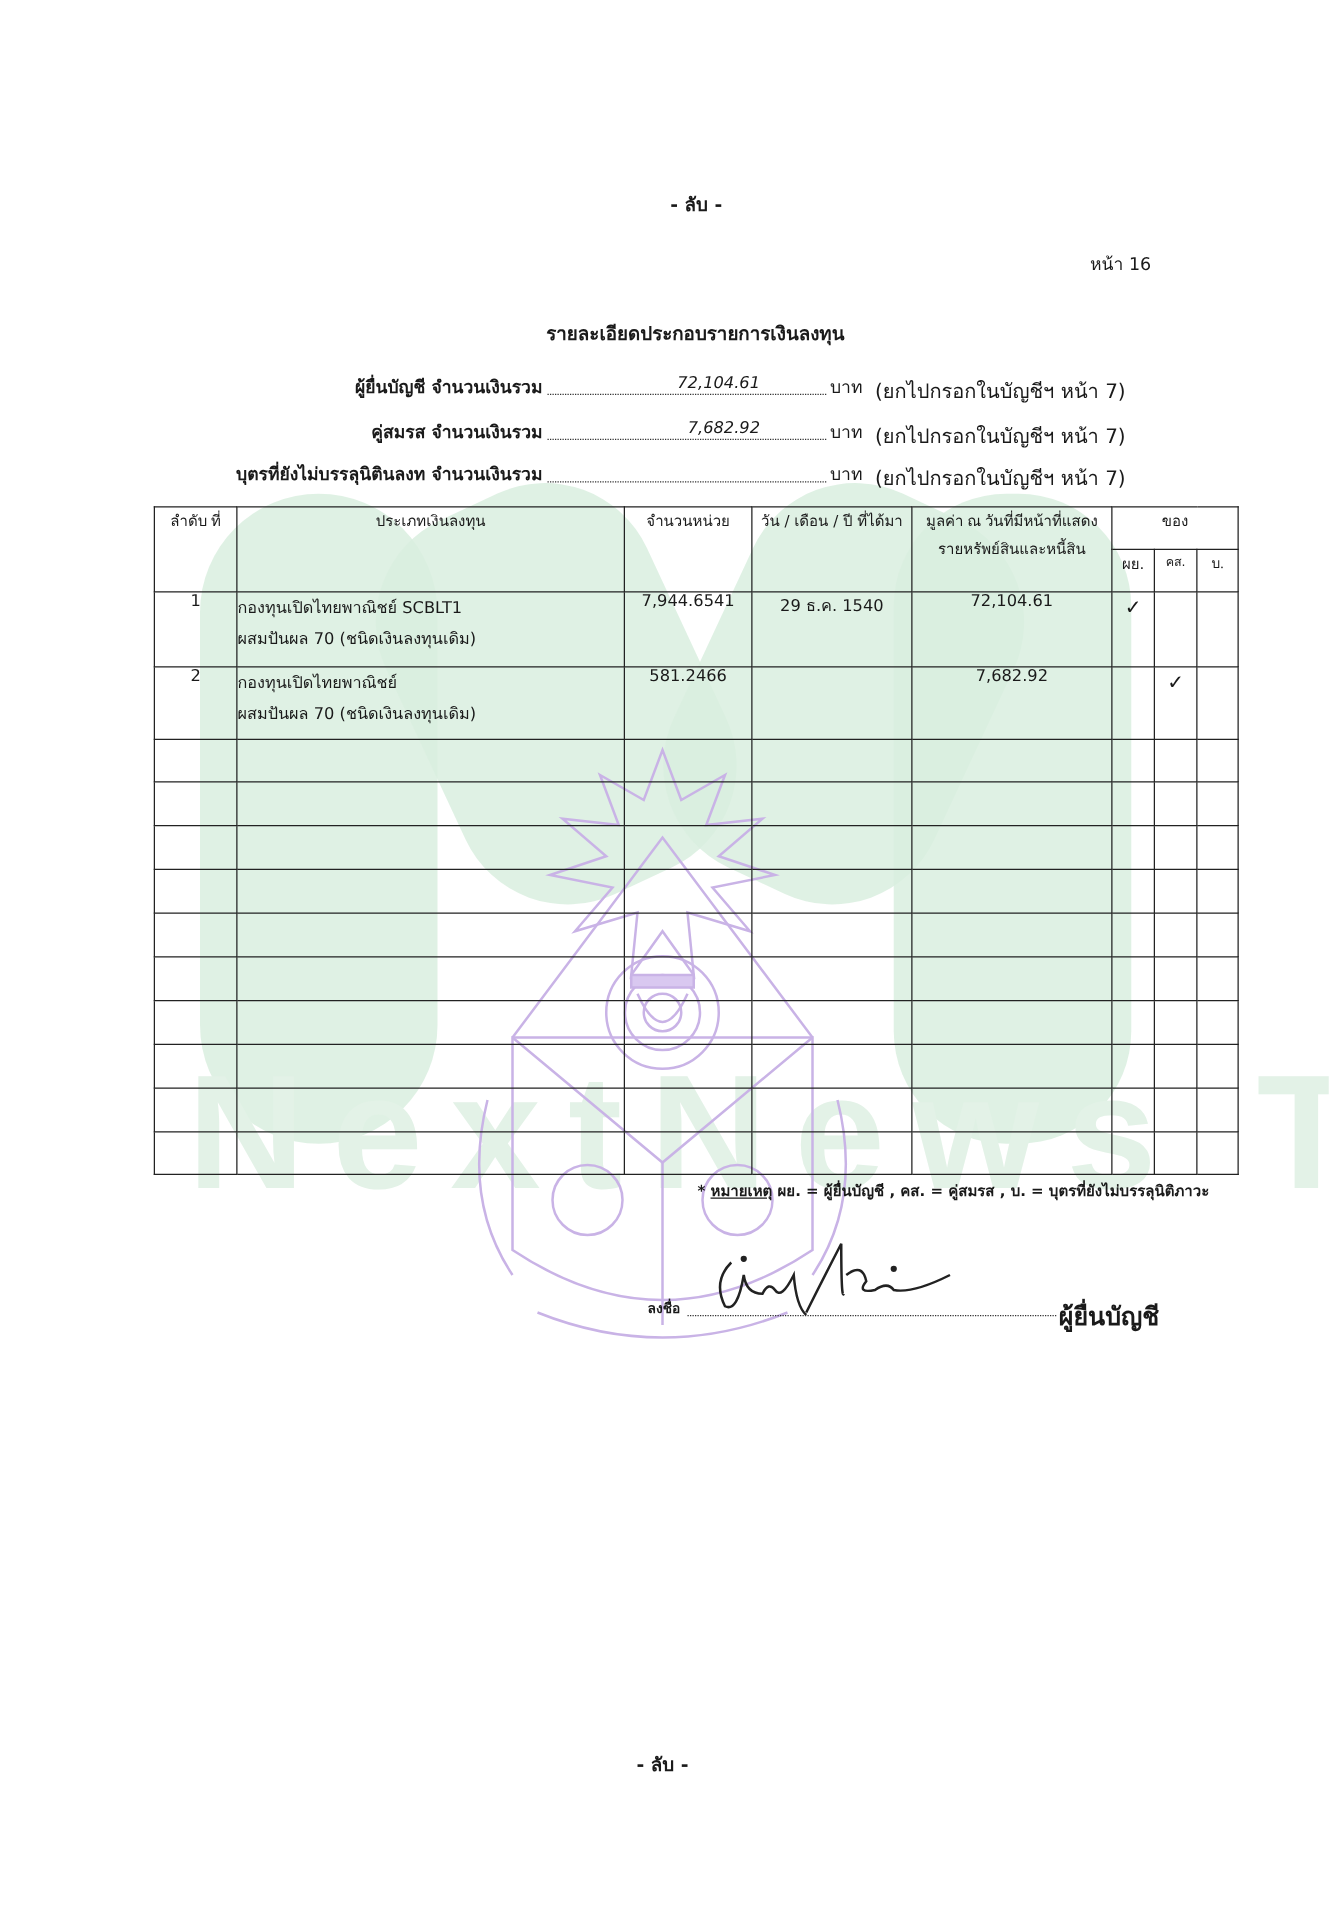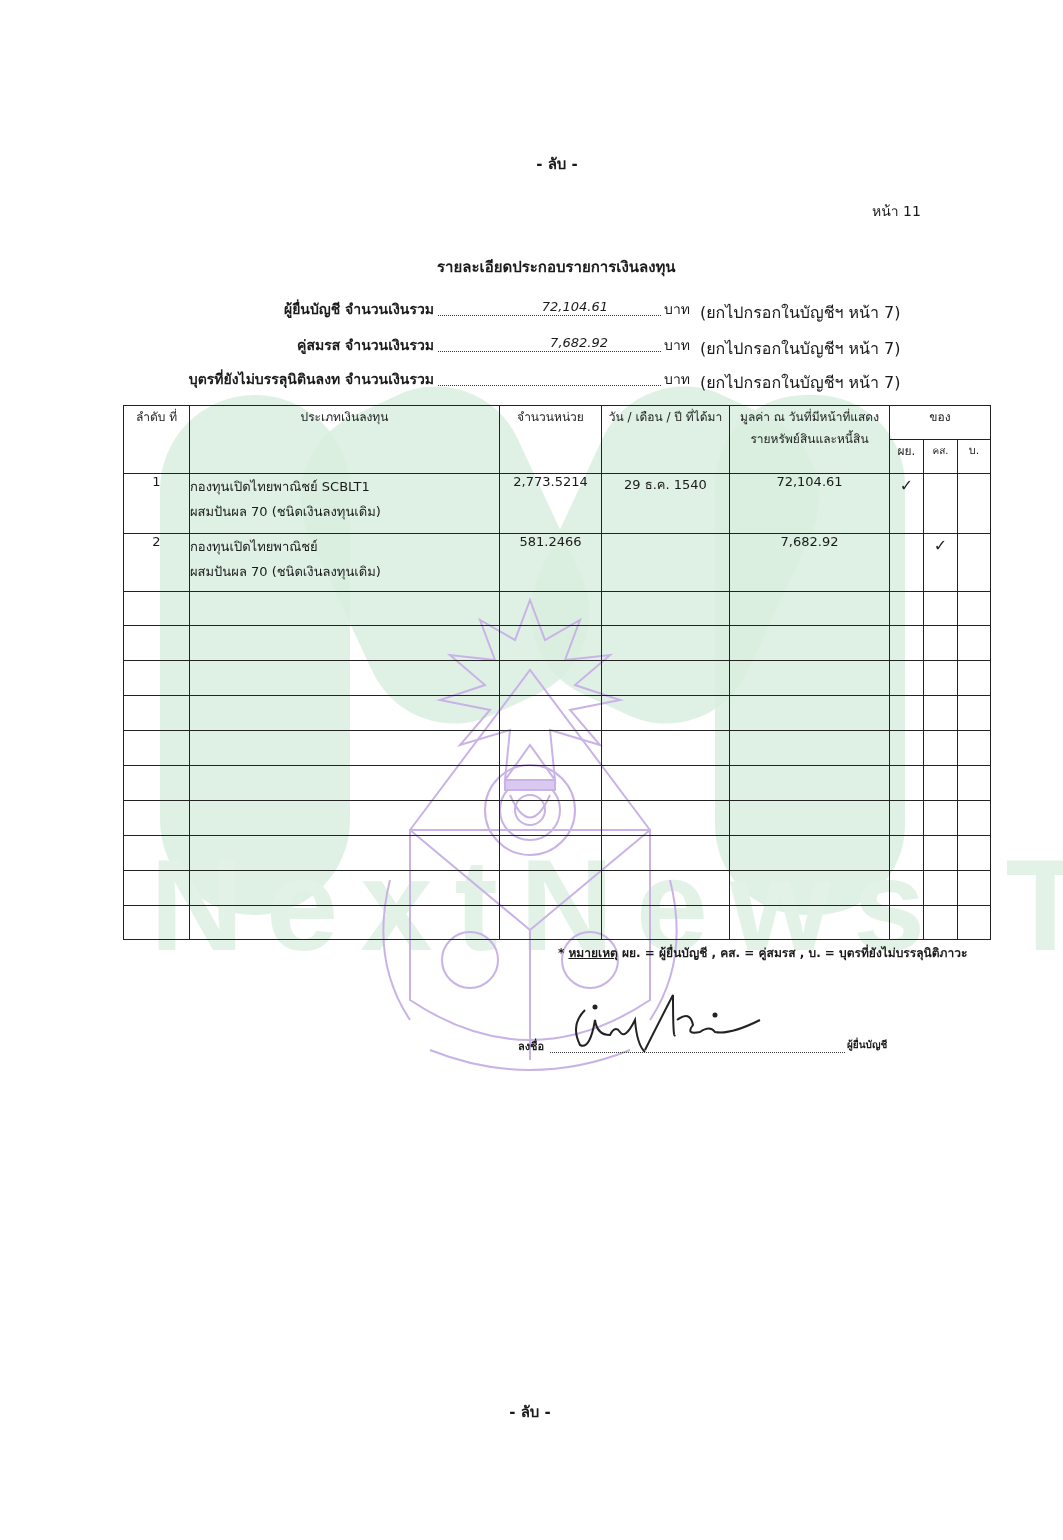--- a/index.html
+++ b/index.html
@@ -22,29 +22,29 @@
   .sum-dots { position: absolute; left: 422px; width: 223px; border-bottom: 1.5px dotted #333; top: 17px; }
   .sum-value { position: absolute; left: 422px; width: 170px; text-align: right; font-style: italic; font-size: 13px; top: 1px; }
   .sum-unit { position: absolute; left: 648px; font-weight: normal; }
   .sum-note { position: absolute; left: 684px; font-size: 16px; top: 2px; }
   table.grid {
     position: absolute; left: 123px; top: 405px; width: 867px; border-collapse: collapse; table-layout: fixed;
     font-size: 13px; background: transparent;
   }
   table.grid td, table.grid th { border: 1px solid #222; padding: 0; vertical-align: top; font-weight: normal; }
   th.h { text-align: center; vertical-align: middle; font-size: 12px; line-height: 22px; }
-  th.hb { font-weight: bold; }
+  th.hb { font-weight: bold; font-family: Liberation Serif, serif; }
   td.c { text-align: center; padding-top: 8px; }
   td.l { padding: 6px 0 0 8px; line-height: 25px; margin-top: 40px; }
   .check { font-size: 16px; }
   .remark { position: absolute; left: 558px; top: 943px; font-size: 12px; font-weight: bold; white-space: nowrap; }
   .remark u { text-decoration: underline; }
   .sign-label { position: absolute; left: 518px; top: 1037px; font-size: 11px; font-weight: bold; }
   .sign-dots { position: absolute; left: 550px; top: 1052px; width: 295px; border-bottom: 1.5px dotted #333; }
-  .sign-role { position: absolute; left: 847px; top: 1037px; font-size: 10px; font-weight: bold; font-family: Liberation Serif, serif; }
+  .sign-role { position: absolute; left: 847px; top: 1037px; font-size: 20px; font-weight: bold; font-family: Liberation Serif, serif; }
 </style>
 </head>
 <body>
 
 <div class="wm-green" style="left:160px;top:395px;width:190px;height:520px;border-radius:95px 95px 95px 95px;"></div>
 <div class="wm-green" style="left:330px;top:390px;width:230px;height:330px;transform:rotate(-25deg);"></div>
 <div class="wm-green" style="left:560px;top:390px;width:230px;height:330px;transform:rotate(25deg);"></div>
 <div class="wm-green" style="left:715px;top:395px;width:190px;height:520px;"></div>
 <div class="wm-text">NextNews TH</div>
 
@@ -60,21 +60,21 @@
   <rect x="135" y="200" width="50" height="10" fill="#d9c8f0"></rect>
   <path d="M140 215 Q160 260 180 215"></path>
   <circle cx="100" cy="380" r="28"></circle>
   <circle cx="220" cy="380" r="28"></circle>
   <path d="M20 300 Q0 380 40 440"></path>
   <path d="M300 300 Q320 380 280 440"></path>
   <path d="M60 470 Q160 510 260 470"></path>
 </svg>
 
 <div class="abs secret" style="left:457px;top:152px;">- ลับ -</div>
-<div class="abs page-no" style="left:872px;top:200px;">หน้า 11</div>
+<div class="abs page-no" style="left:872px;top:200px;">หน้า 16</div>
 <div class="abs title" style="left:437px;top:255px;">รายละเอียดประกอบรายการเงินลงทุน</div>
 
 <div class="sum-row" style="top:298px;">
   <span class="sum-label">ผู้ยื่นบัญชี  จำนวนเงินรวม</span>
   <span class="sum-dots"></span>
   <span class="sum-value">72,104.61</span>
   <span class="sum-unit">บาท</span>
   <span class="sum-note">(ยกไปกรอกในบัญชีฯ หน้า 7)</span>
 </div>
 <div class="sum-row" style="top:334px;">
@@ -116,21 +116,21 @@
     <th class="h" style="font-size:12px;">ผย.</th>
     <th class="h" style="font-size:10px;">คส.</th>
     <th class="h hb" style="font-size:11px;">บ.</th>
   </tr>
   <tr style="height:60px;">
     <td class="c">1</td>
     <td class="l">
       <div>กองทุนเปิดไทยพาณิชย์ SCBLT1</div>
       <div>ผสมปันผล 70 (ชนิดเงินลงทุนเดิม)</div>
     </td>
-    <td class="c">2,773.5214</td>
+    <td class="c">7,944.6541</td>
     <td class="c">29 ธ.ค. 1540</td>
     <td class="c">72,104.61</td>
     <td class="c check" style="padding-top:2px;">✓</td>
     <td class="c check"></td>
     <td class="c"></td>
   </tr>
   <tr style="height:58px;">
     <td class="c">2</td>
     <td class="l">
       <div>กองทุนเปิดไทยพาณิชย์</div>

